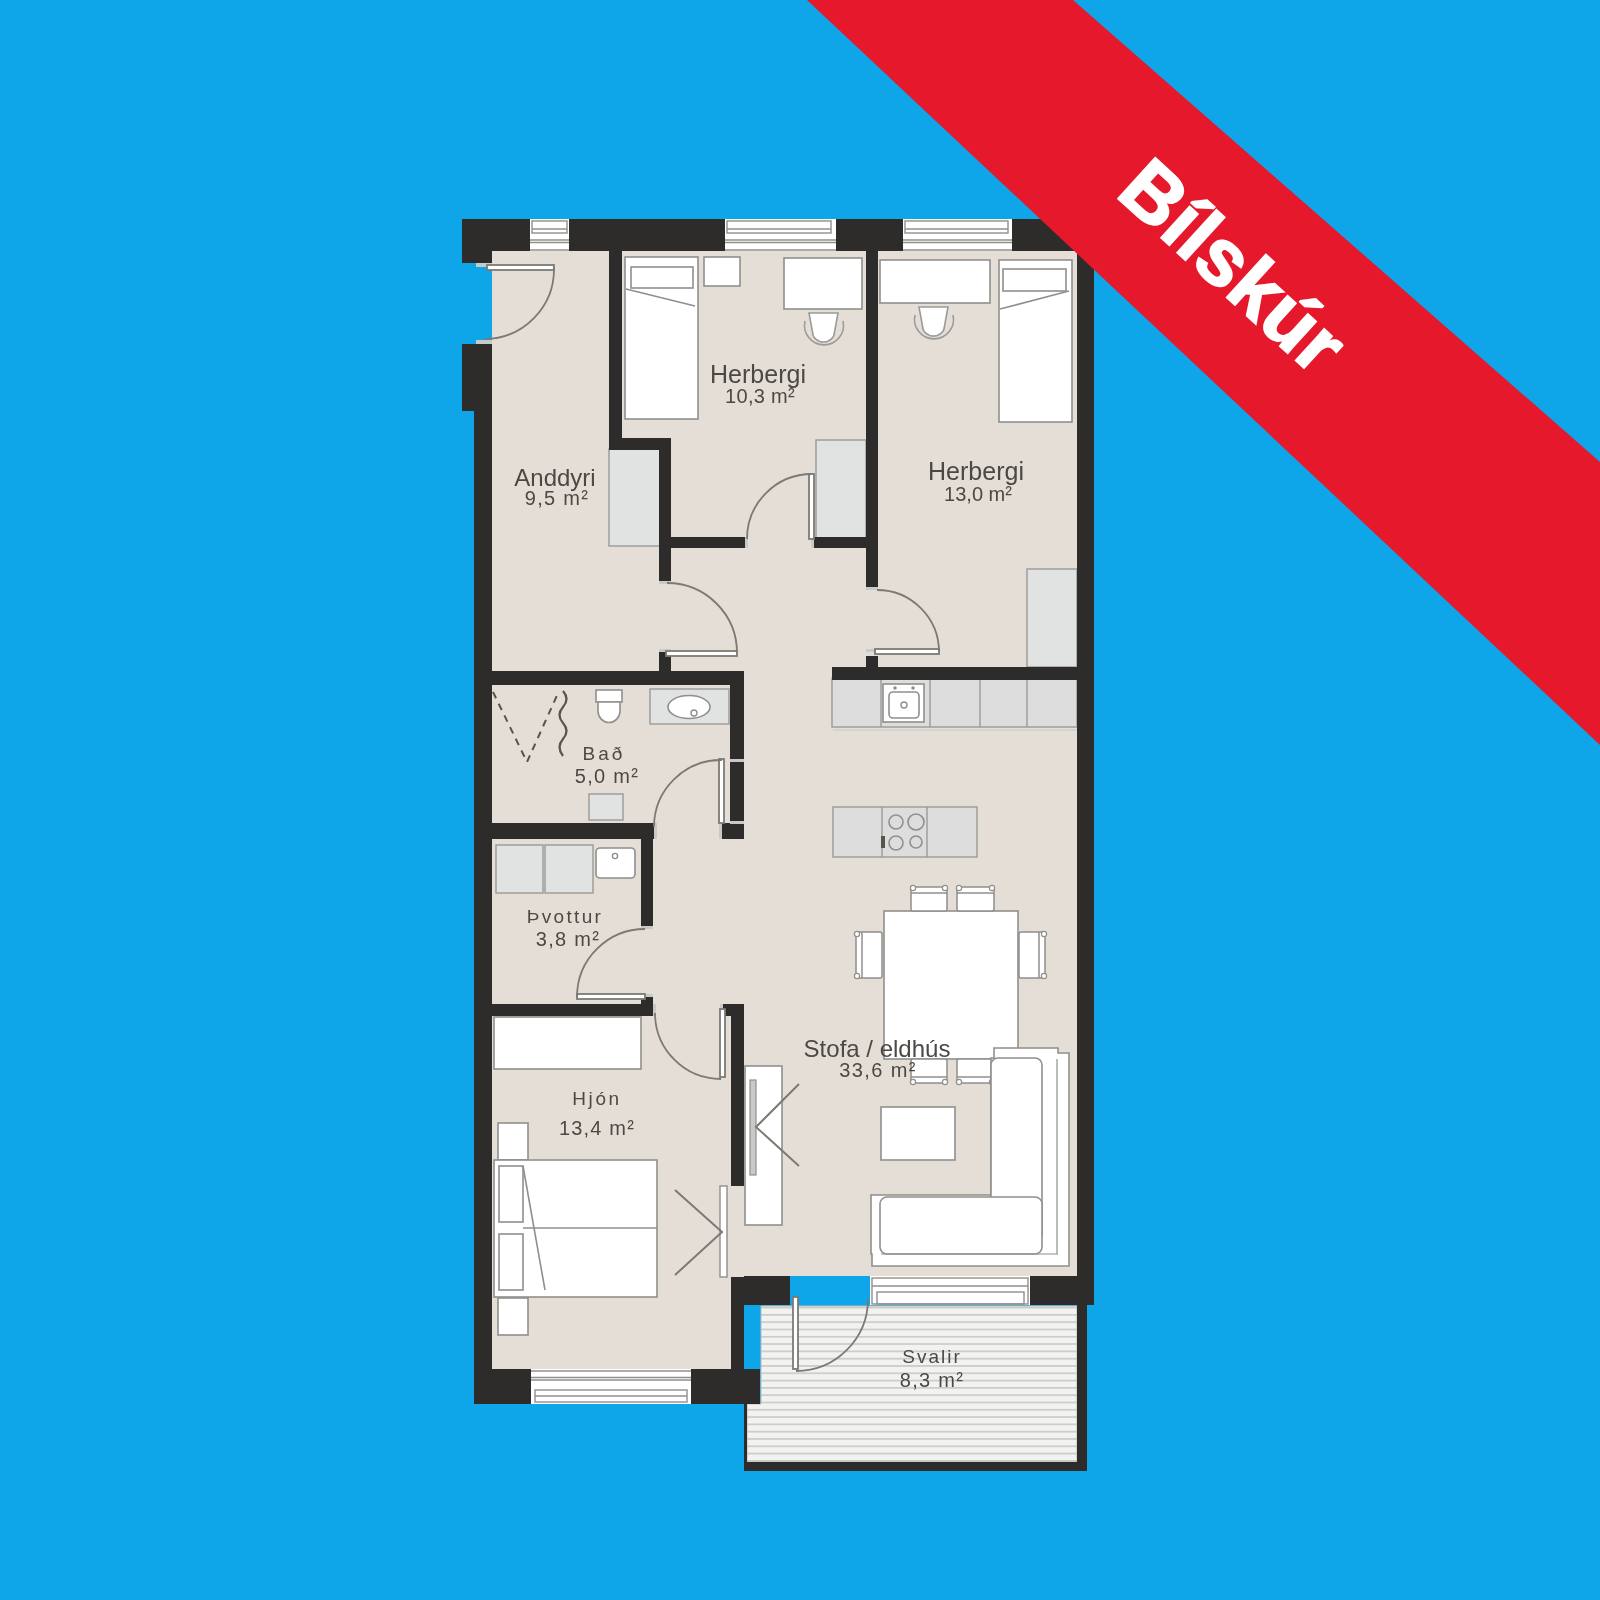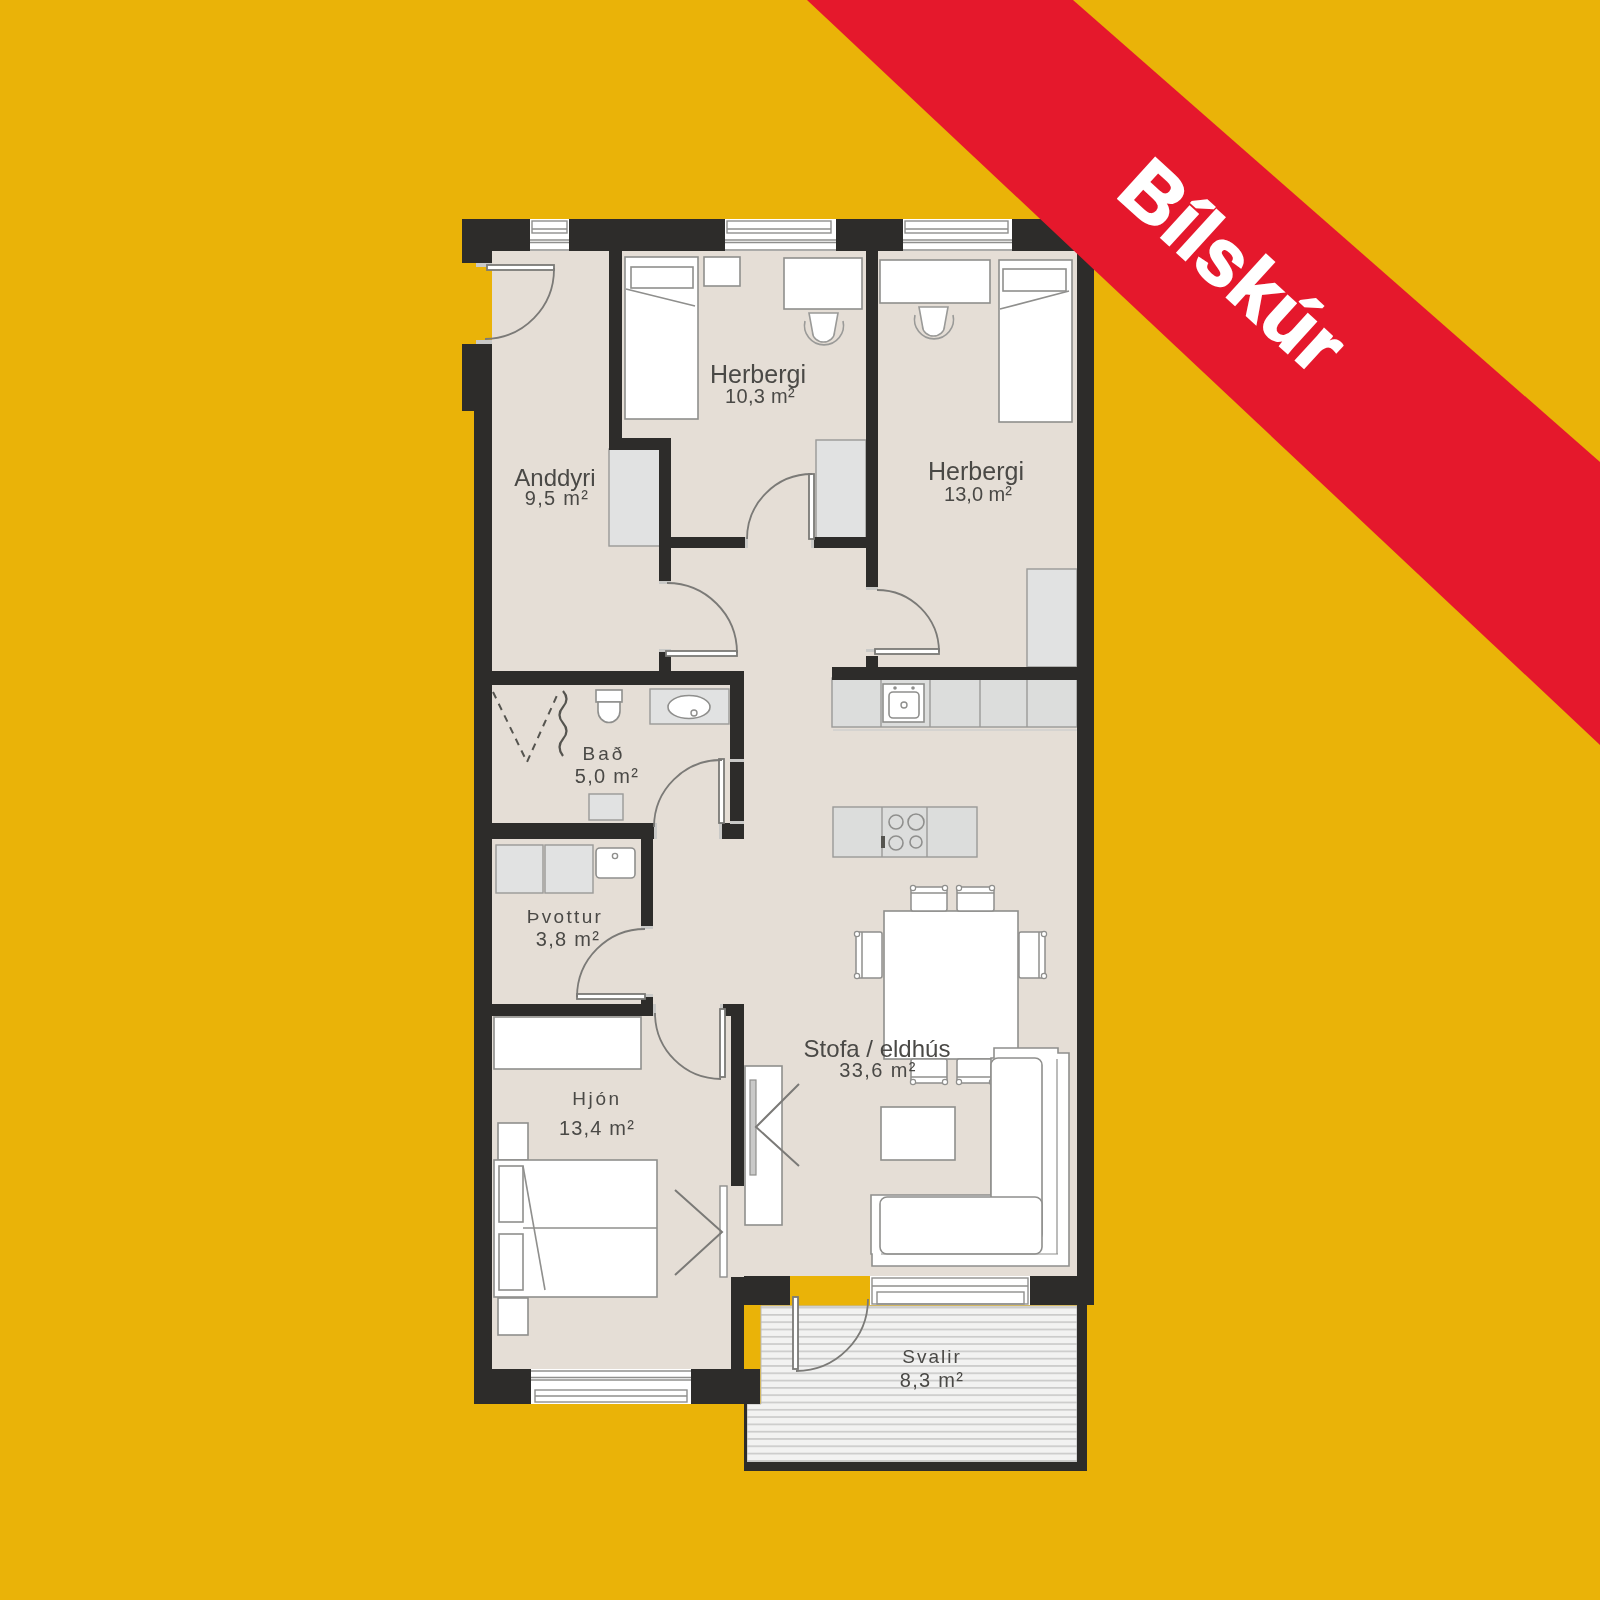--- a/index.html
+++ b/index.html
@@ -1,16 +1,16 @@
 <!DOCTYPE html>
 <html><head>
 <meta charset="utf-8">
 <style>
   html,body{margin:0;padding:0;background:#ffffff;}
-  .page{width:1600px;height:1600px;position:relative;overflow:hidden;background:#eab308;}
+  .page{width:1600px;height:1600px;position:relative;overflow:hidden;background:#0ea5e9;}
   text{font-family:"Liberation Sans",sans-serif;}
 </style>
 </head>
 <body>
 <div class="page">
 <svg width="1600" height="1600" viewBox="0 0 1600 1600" xmlns="http://www.w3.org/2000/svg">
 <defs>
   <pattern id="deck" width="10" height="7.3" patternUnits="userSpaceOnUse">
     <rect width="10" height="7.3" fill="#f2f2f1"></rect>
     <rect y="0" width="10" height="1.7" fill="#cbcbca"></rect>

